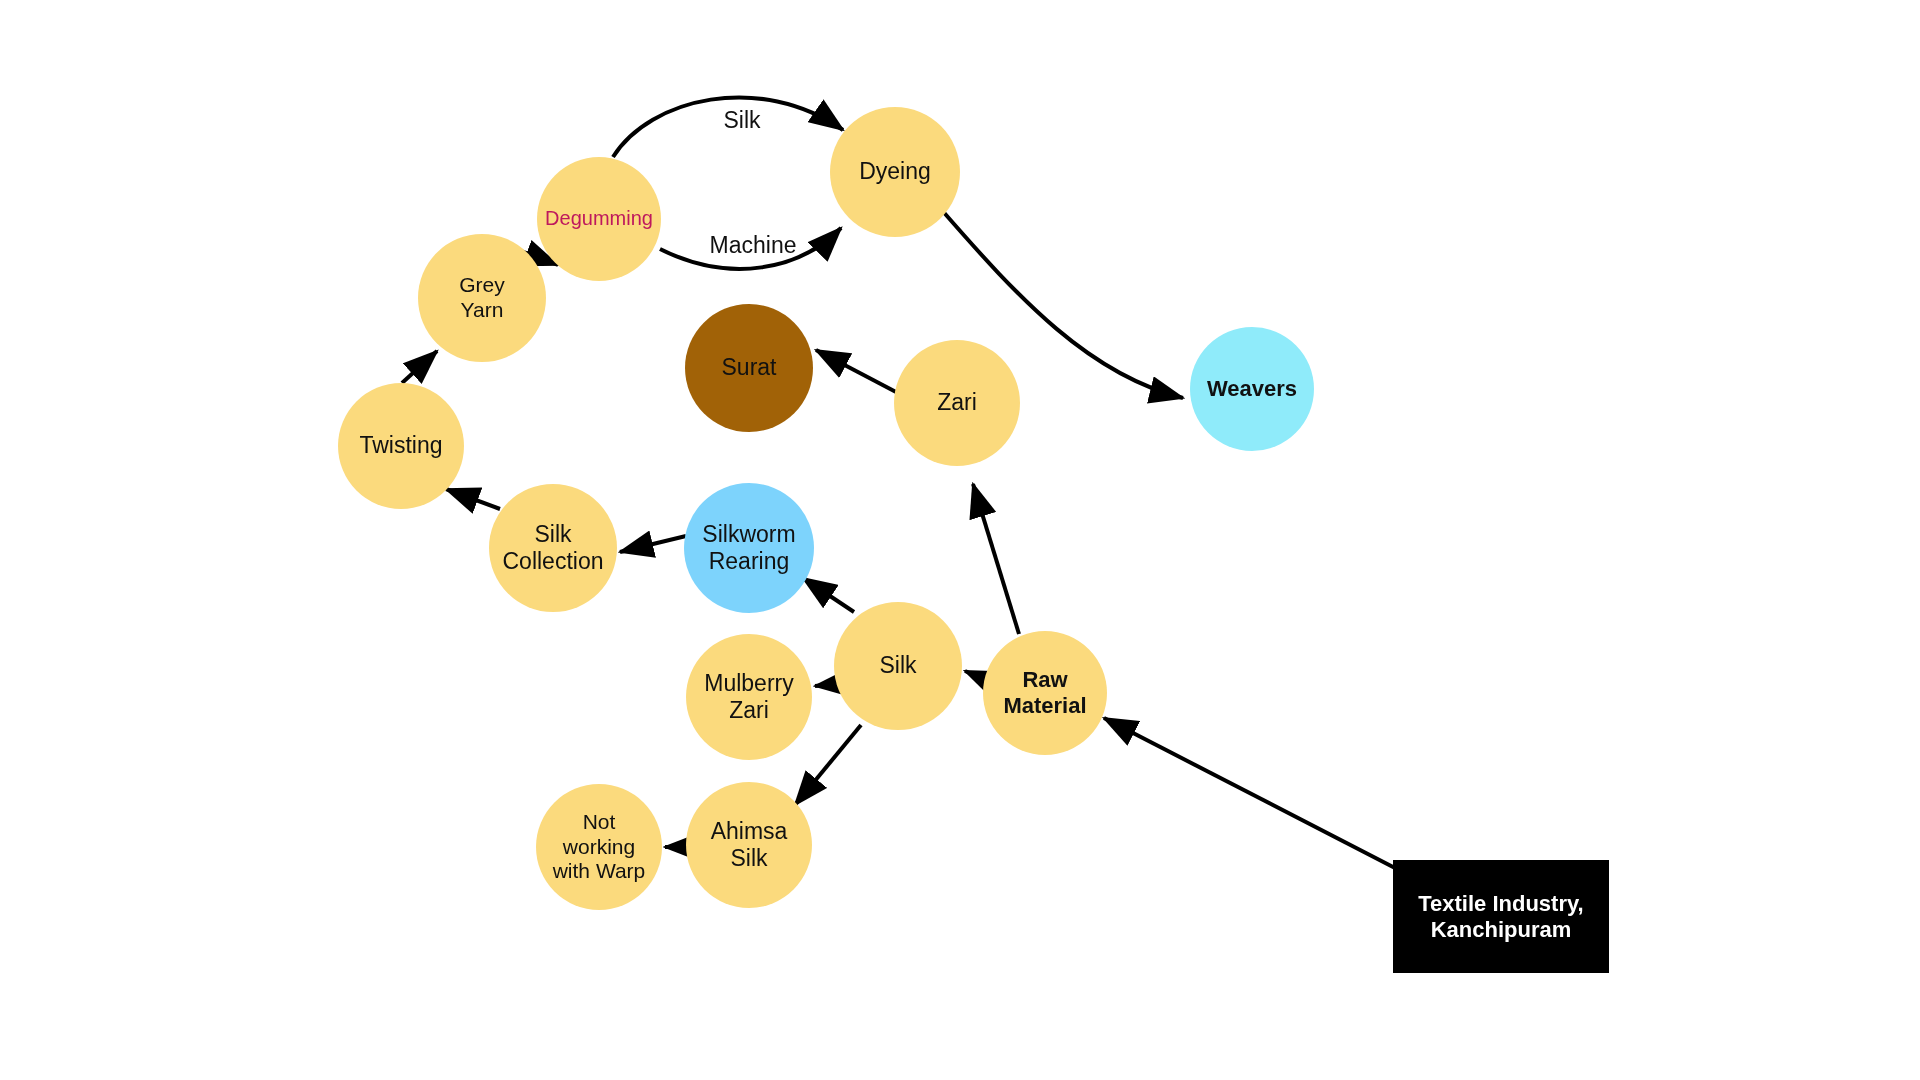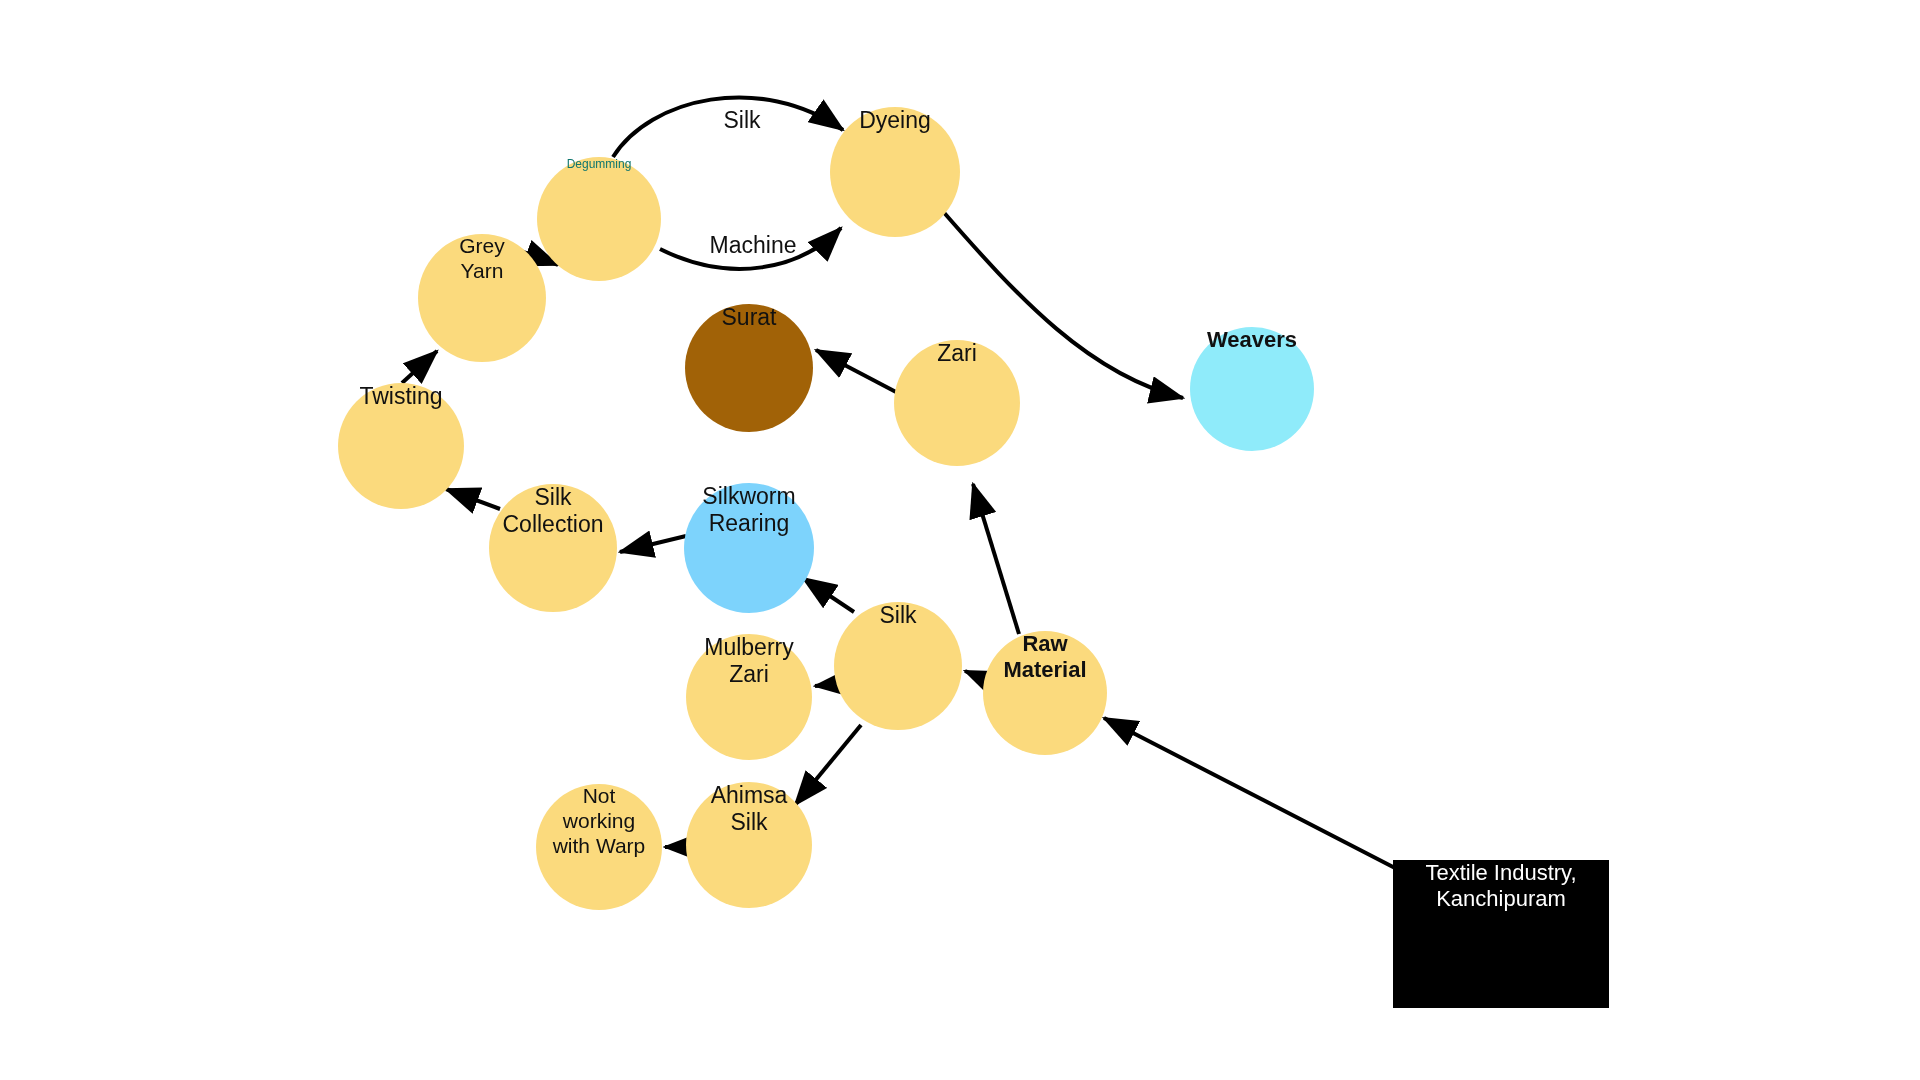--- a/index.html
+++ b/index.html
@@ -22,21 +22,21 @@
   svg#edges {
     position: absolute;
     left: 0;
     top: 0;
     width: 1920px;
     height: 1080px;
   }
   .node {
     position: absolute;
     display: flex;
-    align-items: flex-start;
+    align-items: center;
     justify-content: center;
     text-align: center;
     box-sizing: border-box;
     color: #111111;
     line-height: 1.18;
     white-space: pre-line;
   }
   .node.circle {
     border-radius: 50%;
   }
@@ -82,21 +82,21 @@
         <path d="M 500 509 L 446 489" fill="none" stroke="#000000" stroke-width="4" stroke-linecap="butt" marker-end="url(#arrowhead)"></path>
         <path d="M 402 383 L 437 351" fill="none" stroke="#000000" stroke-width="4" stroke-linecap="butt" marker-end="url(#arrowhead)"></path>
         <path d="M 494 241 L 558 265" fill="none" stroke="#000000" stroke-width="4" stroke-linecap="butt" marker-end="url(#arrowhead)"></path>
         <path d="M 613 157 C 650 98 760 72 843 130" fill="none" stroke="#000000" stroke-width="4" stroke-linecap="butt" marker-end="url(#arrowhead)"></path>
         <path d="M 660 249 C 730 284 800 270 841 228" fill="none" stroke="#000000" stroke-width="4" stroke-linecap="butt" marker-end="url(#arrowhead)"></path>
         <path d="M 940 208 C 1020 300 1090 375 1183 398" fill="none" stroke="#000000" stroke-width="4" stroke-linecap="butt" marker-end="url(#arrowhead)"></path>
       </g>
   </svg>
 
   <div id="node-layer">
-      <div class="node rect" style="left: 1393px; top: 860px; width: 216px; height: 148px; background: rgb(0, 0, 0); color: rgb(255, 255, 255); font-size: 22px; font-weight: 400;"><span class="node-label">Textile Industry,
+      <div class="node rect" style="left: 1393px; top: 860px; width: 216px; height: 113px; background: rgb(0, 0, 0); color: rgb(255, 255, 255); font-size: 22px; font-weight: 700;"><span class="node-label">Textile Industry,
 Kanchipuram</span></div>
       <div class="node circle" style="left: 983px; top: 631px; width: 124px; height: 124px; background: rgb(251, 218, 125); color: rgb(17, 17, 17); font-size: 22px; font-weight: 700;"><span class="node-label">Raw
 Material</span></div>
       <div class="node circle" style="left: 1190px; top: 327px; width: 124px; height: 124px; background: rgb(143, 235, 250); color: rgb(17, 17, 17); font-size: 22px; font-weight: 700;"><span class="node-label">Weavers</span></div>
       <div class="node circle" style="left: 894px; top: 340px; width: 126px; height: 126px; background: rgb(251, 218, 125); color: rgb(17, 17, 17); font-size: 23px; font-weight: 400;"><span class="node-label">Zari</span></div>
       <div class="node circle" style="left: 685px; top: 304px; width: 128px; height: 128px; background: #a16207; color: rgb(17, 17, 17); font-size: 23px; font-weight: 400;"><span class="node-label">Surat</span></div>
       <div class="node circle" style="left: 834px; top: 602px; width: 128px; height: 128px; background: rgb(251, 218, 125); color: rgb(17, 17, 17); font-size: 23px; font-weight: 400;"><span class="node-label">Silk</span></div>
       <div class="node circle" style="left: 686px; top: 634px; width: 126px; height: 126px; background: rgb(251, 218, 125); color: rgb(17, 17, 17); font-size: 23px; font-weight: 400;"><span class="node-label">Mulberry
 Zari</span></div>
       <div class="node circle" style="left: 684px; top: 483px; width: 130px; height: 130px; background: #7dd3fc; color: rgb(17, 17, 17); font-size: 23px; font-weight: 400;"><span class="node-label">Silkworm
@@ -104,21 +104,21 @@
       <div class="node circle" style="left: 489px; top: 484px; width: 128px; height: 128px; background: rgb(251, 218, 125); color: rgb(17, 17, 17); font-size: 23px; font-weight: 400;"><span class="node-label">Silk
 Collection</span></div>
       <div class="node circle" style="left: 686px; top: 782px; width: 126px; height: 126px; background: rgb(251, 218, 125); color: rgb(17, 17, 17); font-size: 23px; font-weight: 400;"><span class="node-label">Ahimsa
 Silk</span></div>
       <div class="node circle" style="left: 536px; top: 784px; width: 126px; height: 126px; background: rgb(251, 218, 125); color: rgb(17, 17, 17); font-size: 21px; font-weight: 400;"><span class="node-label">Not
 working
 with Warp</span></div>
       <div class="node circle" style="left: 338px; top: 383px; width: 126px; height: 126px; background: rgb(251, 218, 125); color: rgb(17, 17, 17); font-size: 23px; font-weight: 400;"><span class="node-label">Twisting</span></div>
       <div class="node circle" style="left: 418px; top: 234px; width: 128px; height: 128px; background: rgb(251, 218, 125); color: rgb(17, 17, 17); font-size: 21px; font-weight: 400;"><span class="node-label">Grey
 Yarn</span></div>
-      <div class="node circle" style="left: 537px; top: 157px; width: 124px; height: 124px; background: rgb(251, 218, 125); color: #0f766e; font-size: 12px; font-weight: 400;"><span class="node-label">Degumming</span></div>
+      <div class="node circle" style="left: 537px; top: 157px; width: 124px; height: 124px; background: rgb(251, 218, 125); color: #be185d; font-size: 20px; font-weight: 400;"><span class="node-label">Degumming</span></div>
       <div class="node circle" style="left: 830px; top: 107px; width: 130px; height: 130px; background: rgb(251, 218, 125); color: rgb(17, 17, 17); font-size: 23px; font-weight: 400;"><span class="node-label">Dyeing</span></div>
     </div>
   <div id="edge-label-layer">
       <div class="edge-label" style="left: 742px; top: 120px;">Silk</div>
       <div class="edge-label" style="left: 753px; top: 245px;">Machine</div>
     </div>
 
 </div>
 
 </body></html>

